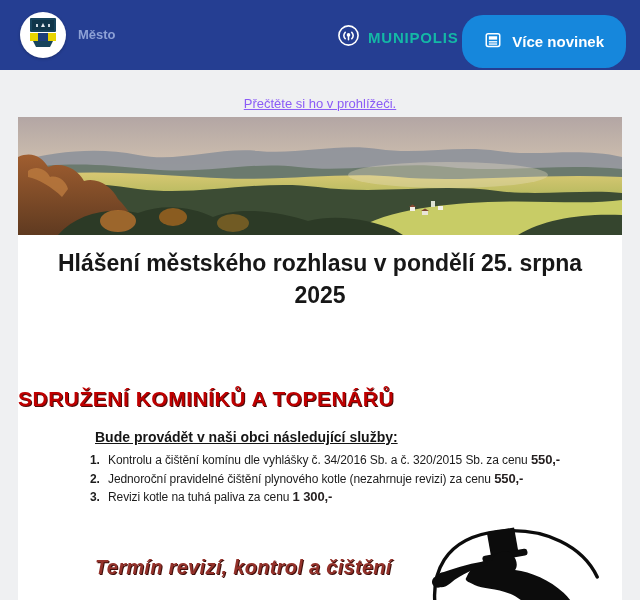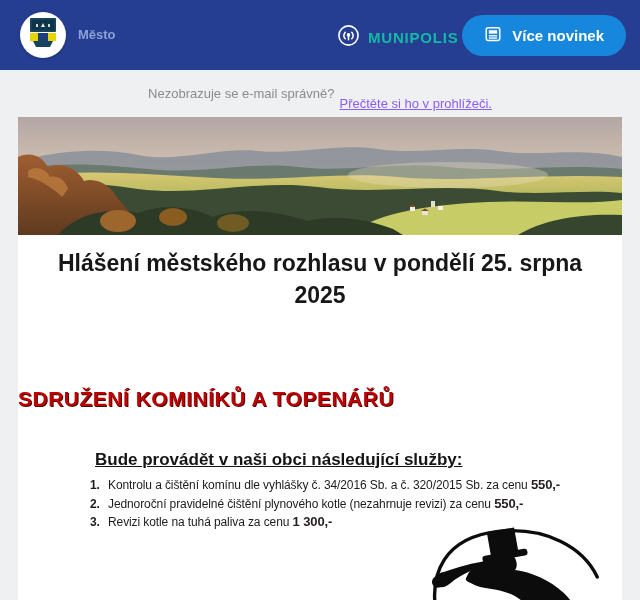--- a/index.html
+++ b/index.html
@@ -22,21 +22,21 @@
     box-shadow:0 1px 3px rgba(0,0,0,.25);
   }
   .brand-text{line-height:1.15;}
   .brand-top{font-size:13px;font-weight:bold;color:#8da1d6;}
   .brand-bottom{font-size:18px;color:#ffffff;}
   .munipolis{
     position:absolute;left:337px;top:24px;display:flex;align-items:center;gap:8px;cursor:pointer;
   }
   .munipolis-text{color:#14b8a6;font-weight:bold;font-size:15px;letter-spacing:.8px;}
   .news-btn{
-    position:absolute;right:14px;top:15px;height:41px;
+    position:absolute;right:14px;top:15px;height:53px;
     background:#1687dc;border:none;border-radius:21px;
     color:#fff;font-weight:bold;font-size:15px;
     padding:0 22px;display:flex;align-items:center;gap:10px;cursor:pointer;
     font-family:"Liberation Sans","DejaVu Sans",sans-serif;
   }
   
   .browser-bar{
     height:47px;display:flex;align-items:center;justify-content:center;gap:5px;
     font-size:13px;color:#8b8b8b;
   }
@@ -50,22 +50,22 @@
     margin:13px auto 0;max-width:540px;
     font-size:23px;line-height:1.38;font-weight:bold;color:#171717;
     text-align:center;
   }
   .red-title{
     margin-top:76px;text-align:left;
     font-size:21px;font-weight:bold;letter-spacing:.5px;
     color:#bf0000;text-shadow:1px 1px 0 #4a0c0c;
   }
   .services-intro{
-    margin:39px 0 0 77px;
-    font-size:17px;font-weight:bold;color:#151515;text-decoration:underline;
+    margin:18px 0 0 77px;
+    font-size:14px;font-weight:bold;color:#151515;text-decoration:underline;
   }
   ol.services{
     margin:6px 0 0 0;padding:0 0 0 72px;list-style:none;counter-reset:svc;
   }
   ol.services li{
     counter-increment:svc;
     font-size:12px;line-height:18.2px;color:#1c1c1c;
     letter-spacing:-.1px;white-space:nowrap;
   }
   ol.services li::before{
@@ -127,21 +127,20 @@
         <rect x="6.5" y="7" width="11" height="4.5" fill="#ffffff"></rect>
         <rect x="6.5" y="13.5" width="11" height="1.8" fill="#ffffff"></rect>
         <rect x="6.5" y="16.5" width="11" height="1.8" fill="#ffffff"></rect>
       </svg>
     </span>
     <span>Více novinek</span>
   </button>
 </div>
 
 <div class="browser-bar">
-  <span>Nezobrazuje se e-mail správně?</span>
   <a>Přečtěte si ho v prohlížeči.</a>
 </div>
 
 <div class="email-card">
 
   <svg class="hero" viewBox="0 0 604 118" preserveAspectRatio="none">
     <defs>
       <linearGradient id="sky" x1="0" y1="0" x2="0" y2="1">
         <stop offset="0" stop-color="#b3a6a4"></stop>
         <stop offset="0.55" stop-color="#d8c8b2"></stop>
@@ -183,20 +182,21 @@
   <div class="red-title">SDRUŽENÍ KOMINÍKŮ A TOPENÁŘŮ</div>
 
   <div class="services-intro">Bude provádět v naši obci následující služby:</div>
 
   <ol class="services">
     <li><span>Kontrolu a čištění komínu dle vyhlášky č. 34/2016 Sb. a č. 320/2015 Sb. za cenu </span><span class="price">550,-</span></li>
     <li><span>Jednoroční pravidelné čištění plynového kotle (nezahrnuje revizi) za cenu </span><span class="price">550,-</span></li>
     <li><span>Revizi kotle na tuhá paliva za cenu </span><span class="price">1 300,-</span></li>
   </ol>
 
+  <div class="term-heading">Termín revizí, kontrol a čištění</div>
 
   <svg class="sweep" viewBox="0 0 195 97">
     <path d="M10,92 C1,48 18,12 72,6 C120,1 158,22 172,52" fill="none" stroke="#0c0c0c" stroke-width="3.4" stroke-linecap="round"></path>
     <g transform="rotate(-10 78 26)">
       <rect x="64" y="4" width="28" height="26" fill="#0c0c0c"></rect>
       <rect x="55" y="27" width="46" height="7" rx="3" fill="#0c0c0c"></rect>
     </g>
     <path d="M40,52 C44,42 56,34 66,35 C68,27 80,23 86,29 C91,34 92,41 89,45 C105,47 124,55 138,68 C148,78 154,88 158,97 L110,97 C106,84 96,74 84,69 C70,63 56,64 48,60 C42,57 37,56 40,52 Z" fill="#0c0c0c"></path>
     <path d="M62,40 C50,42 34,50 24,58 C18,63 12,64 9,59 C6,54 10,48 17,47 C31,42 48,37 60,36 Z" fill="#0c0c0c"></path>
     <circle cx="11" cy="57" r="6" fill="#0c0c0c"></circle>

